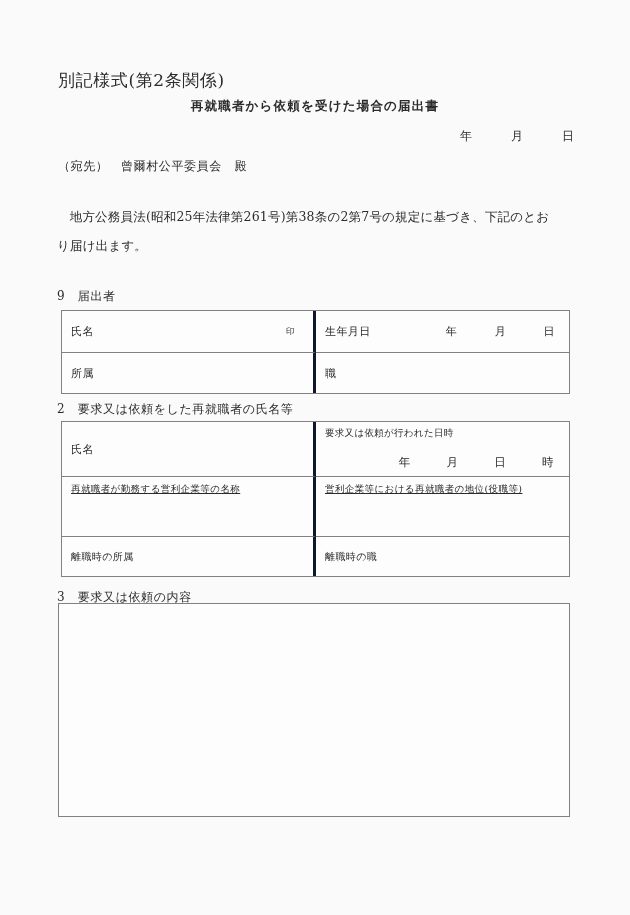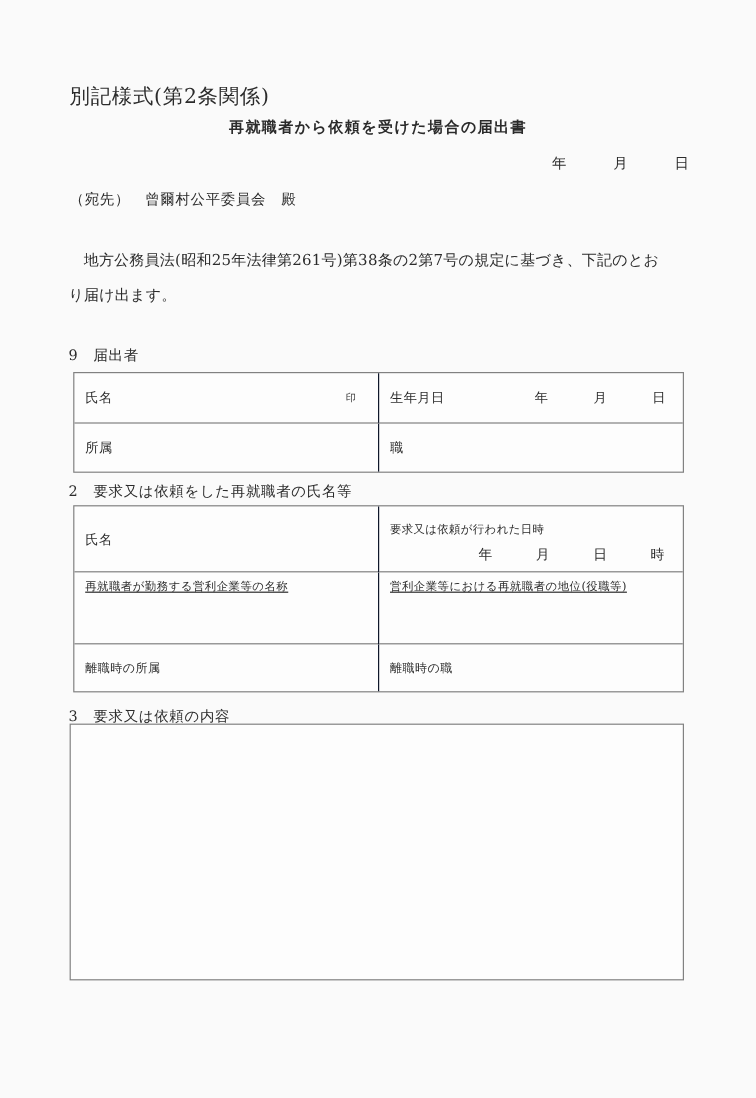--- a/index.html
+++ b/index.html
@@ -17,28 +17,28 @@
   .sec-heading{position:absolute;left:57px;font-size:12px;letter-spacing:.6px;}
   .s1{top:288px}.s2{top:401px}.s3{top:589px}
   .tbl{
     position:absolute;left:61px;width:509px;box-sizing:border-box;
     display:grid;grid-template-columns:254px 1fr;
     border:1px solid #818181;background:#fdfdfd;
   }
   .tbl1{top:310px;grid-template-rows:42px 40px;}
   .tbl2{top:421px;grid-template-rows:55px 60px 39px;}
   .cell{box-sizing:border-box;display:flex;align-items:center;padding:0 9px;font-size:11px;letter-spacing:.4px;}
-  .bR{border-right:1px solid #0f172a;}
+  .bR{border-right:3px solid #0f172a;}
   .bB{border-bottom:1px solid #818181;}
   .top{align-items:flex-start;padding-top:6px;text-decoration:underline;}
   .small{font-size:9.5px;}
   .seal{font-size:8.5px;margin-right:9px;color:#3a3a3a;}
   .spread{padding-right:14px;}
   .sp{flex:1;}.sp2{flex:2;}
-  .c-dt{flex-direction:column;align-items:stretch;justify-content:flex-end;padding:5px 9px 6px 9px;}
+  .c-dt{flex-direction:column;align-items:stretch;justify-content:space-between;padding:5px 9px 6px 9px;}
   .c-dt .dt-label{font-size:9.5px;letter-spacing:.3px;}
   .c-dt .dt-blanks{display:flex;margin-top:7px;font-size:11.5px;padding:0 6px 0 2px;}
   .content-box{position:absolute;left:58px;top:603px;width:512px;height:214px;box-sizing:border-box;border:1px solid #818181;background:#fdfdfd;font-size:11px;padding:6px;}
 </style>
 </head>
 <body>
 
 <div class="page">
 
   <div class="form-note">別記様式(第2条関係)</div>

